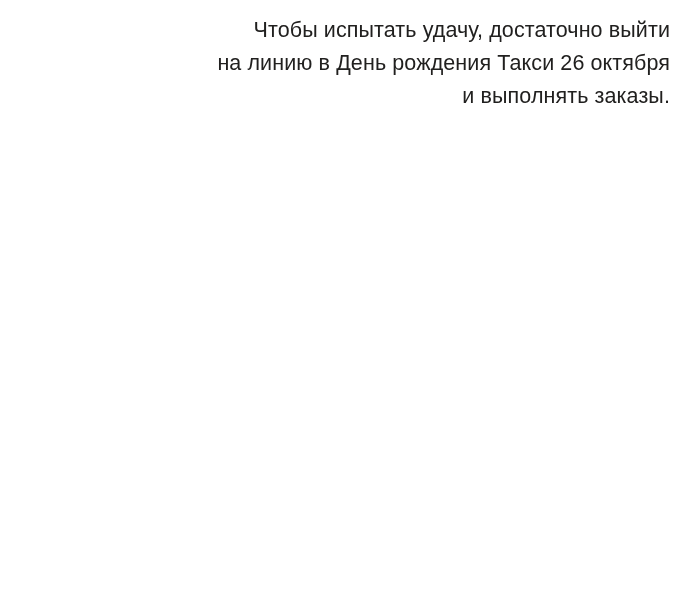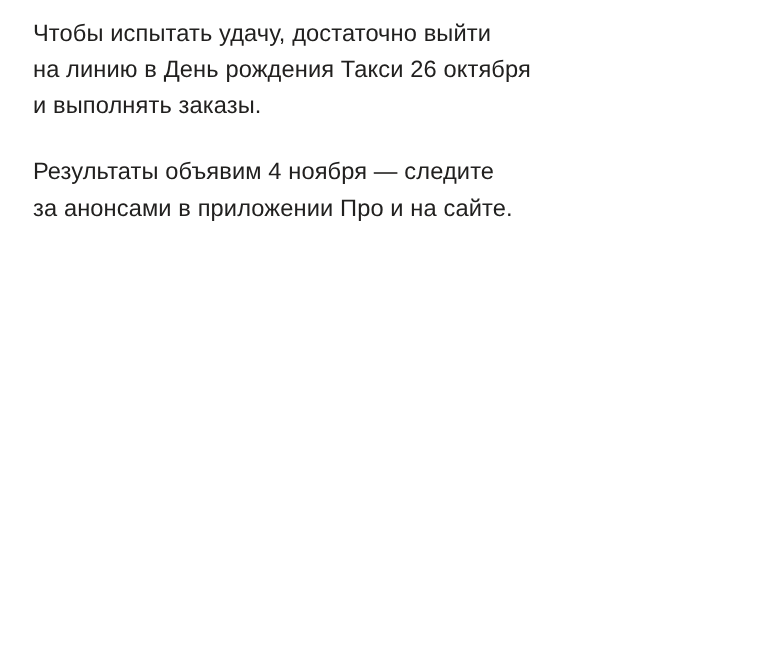--- a/index.html
+++ b/index.html
@@ -22,27 +22,26 @@
     background: #ffffff;
   }
   .para {
     font-size: 21.5px;
     line-height: 33px;
     color: #21201f;
     margin: 0 0 27px 0;
     letter-spacing: 0.1px;
     white-space: pre-line;
     font-weight: 400;
+    text-align: right;
   }
   .para:last-child {
     margin-bottom: 0;
   }
 </style>
 </head>
 <body>
 
 <div class="page">
   <p class="para">Чтобы испытать удачу, достаточно выйти
 на линию в День рождения Такси 26 октября
 и выполнять заказы.</p>
-  <p class="para">Результаты объявим 4 ноября — следите
-за анонсами в приложении Про и на сайте.</p>
 </div>
 
 </body></html>

